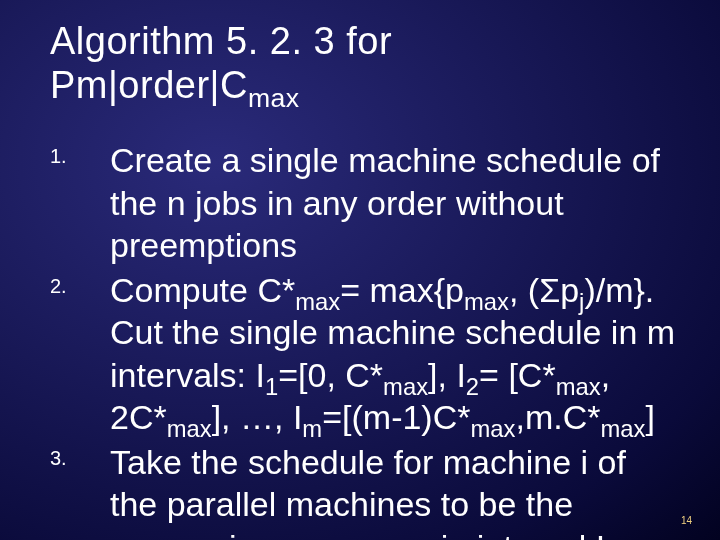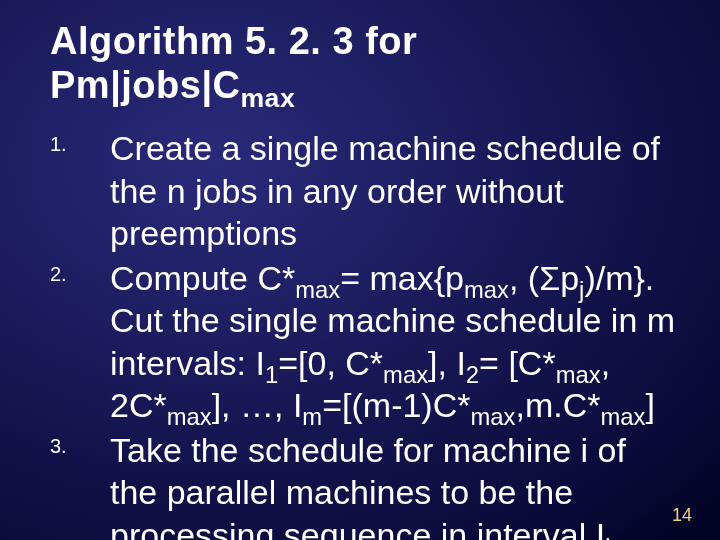--- a/index.html
+++ b/index.html
@@ -18,23 +18,23 @@
   }
   .slide {
     padding: 20px 40px 30px 50px;
     box-sizing: border-box;
     width: 100%;
     height: 100%;
     position: relative;
   }
   .title {
     font-size: 38px;
-    font-weight: bold;
+    font-weight: normal;
     line-height: 1.15;
-    margin-bottom: 20px;
+    margin-bottom: 32px;
     letter-spacing: 0.5px;
   }
   .list {
     padding-left: 0;
     margin: 0;
   }
   .item {
     display: flex;
     flex-direction: row;
     align-items: flex-start;
@@ -53,32 +53,32 @@
   }
   sub {
     font-size: 0.7em;
     vertical-align: sub;
     line-height: 0;
   }
   .pagenum {
     position: absolute;
     bottom: 14px;
     right: 28px;
-    font-size: 18px;
+    font-size: 10px;
     color: #f0d080;
   }
 </style>
 </head>
 <body>
 
 <div class="slide">
 
   <div class="title">
     <span>Algorithm 5. 2. 3 for</span><br>
-    <span>Pm|jobs|C</span><sub>max</sub>
+    <span>Pm|order|C</span><sub>max</sub>
   </div>
 
   <div class="list">
 
     <div class="item">
       <div class="num">1.</div>
       <div class="body">
         <span>Create a single machine schedule of the n jobs in any order without preemptions</span>
       </div>
     </div>

